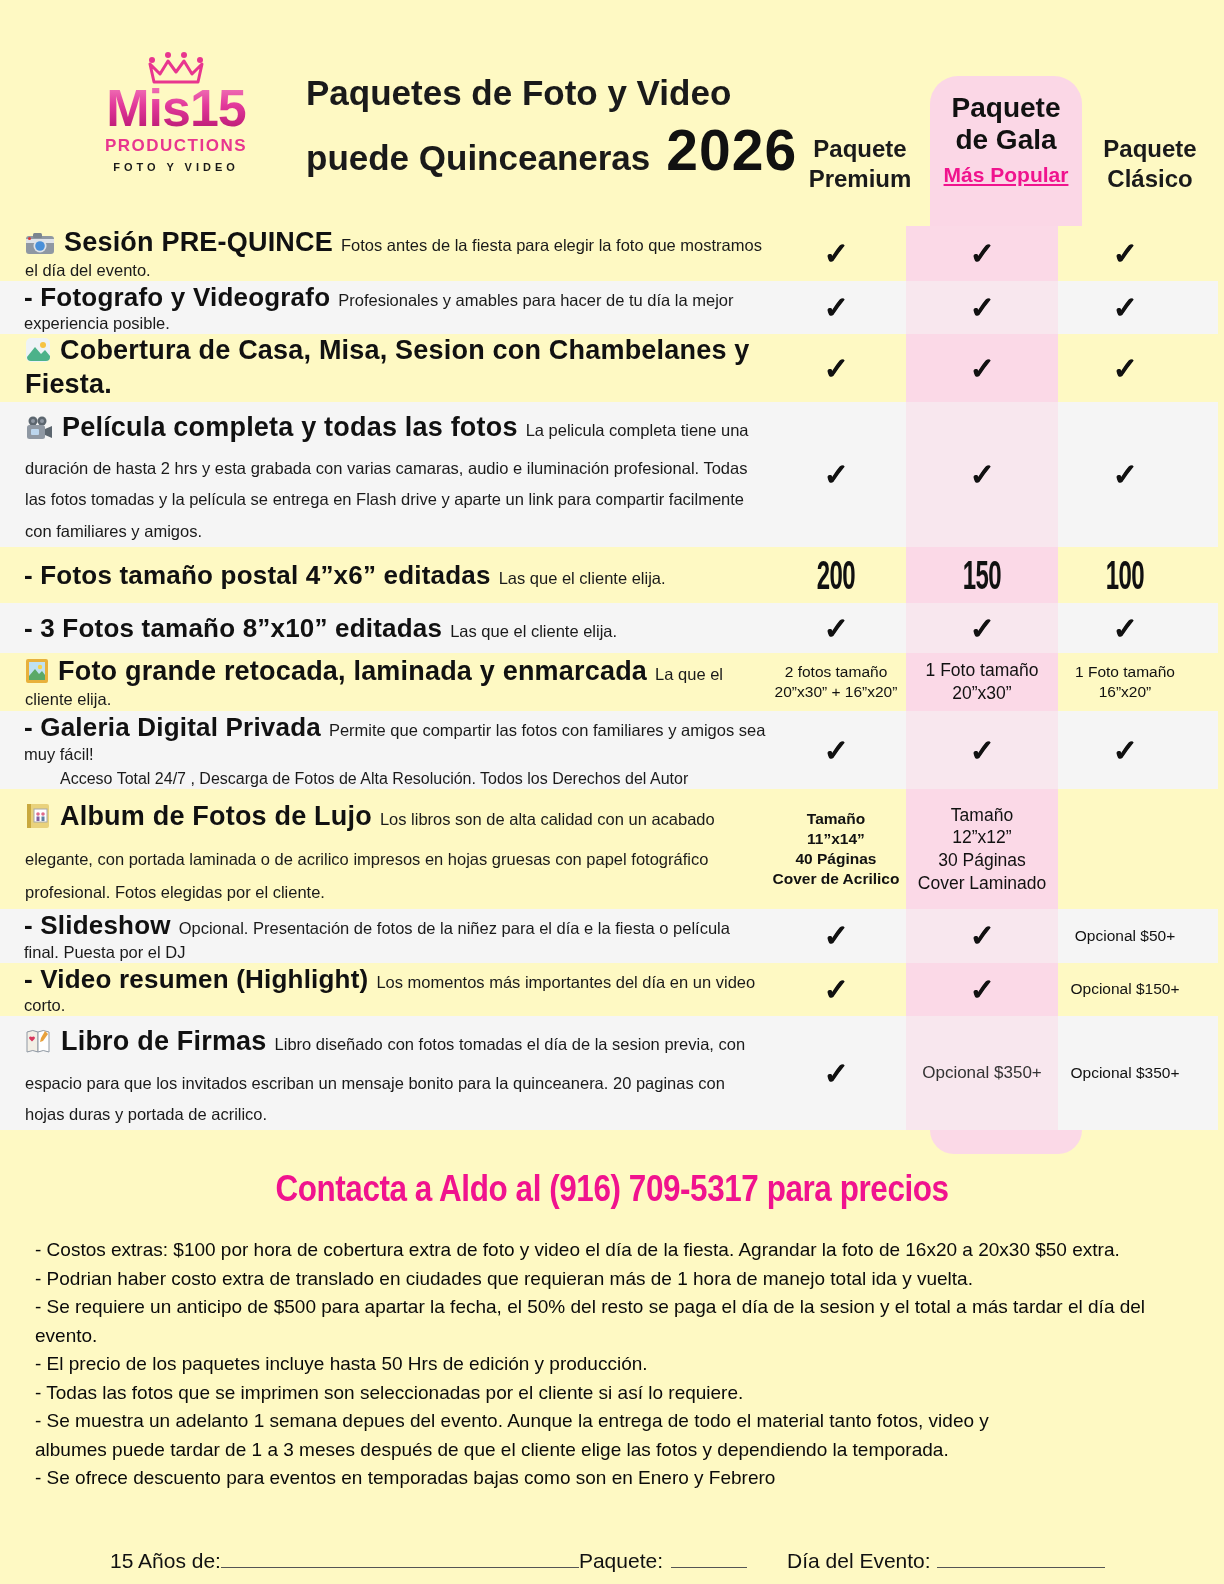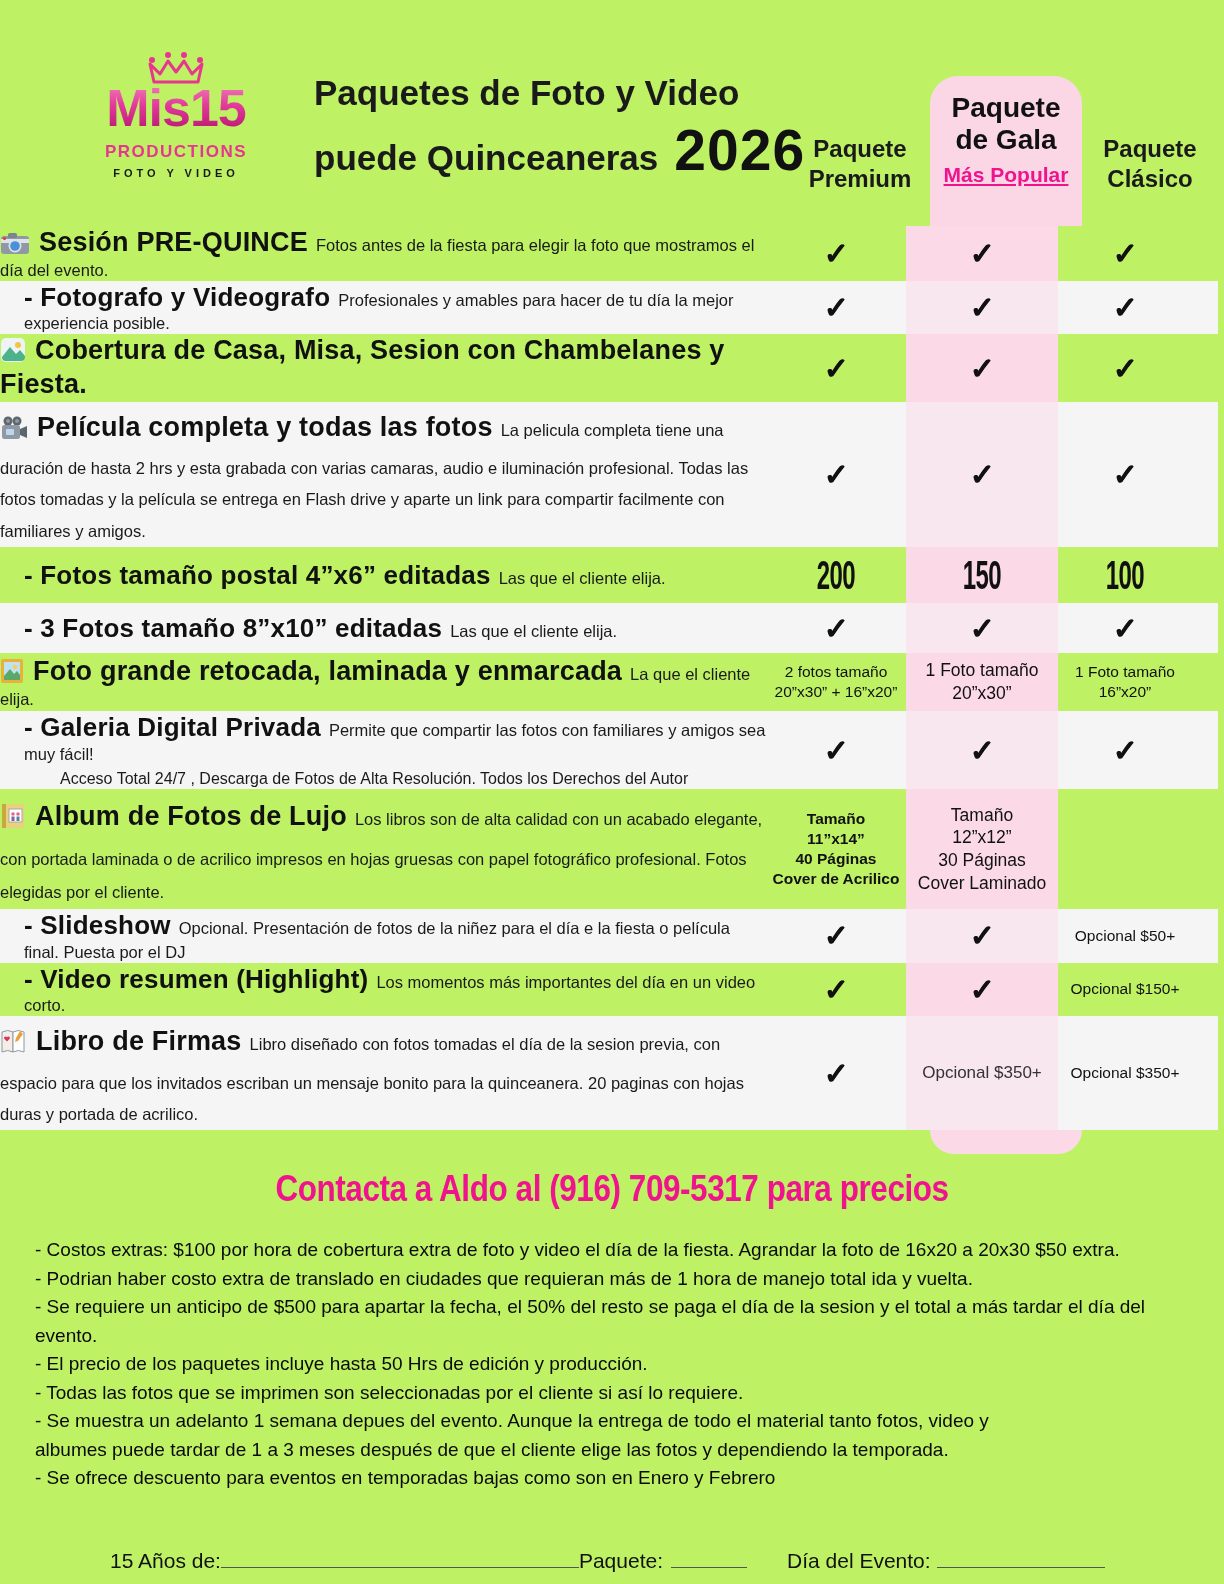--- a/index.html
+++ b/index.html
@@ -1,48 +1,48 @@
 <!DOCTYPE html>
 <html><head>
 <meta charset="utf-8">
 <style>
   * { margin:0; padding:0; box-sizing:border-box; }
   html,body { background:#ffffff; }
   body { font-family:"Liberation Sans", sans-serif; color:#111; }
-  .page { position:relative; width:1224px; height:1584px; background:#bef264; overflow:hidden; }
+  .page { position:relative; width:1224px; height:1584px; background:#fef9c3; overflow:hidden; }
 
   
   .header { position:relative; height:226px; }
   .logo { position:absolute; left:86px; top:52px; width:180px; text-align:center; }
   .logo .crown { display:block; margin:0 auto -4px auto; }
   .logo-name { font-size:52px; font-weight:700; letter-spacing:-1px;
     background:linear-gradient(180deg,#f481bd 0%,#e2399a 45%,#b5156f 100%);
     -webkit-background-clip:text; background-clip:text; color:transparent; line-height:1; }
-  .logo-prod { font-size:17px; font-weight:700; letter-spacing:1.5px; color:#e8368f; margin-top:8px; }
+  .logo-prod { font-size:17px; font-weight:700; letter-spacing:1.5px; color:#e8368f; margin-top:2px; }
   .logo-tag  { font-size:11px; font-weight:700; letter-spacing:4px; color:#1a1a1a; margin-top:5px; }
 
-  .title-block { position:absolute; left:314px; top:72px; }
+  .title-block { position:absolute; left:306px; top:72px; }
   .title-line1 { font-size:35px; font-weight:700; color:#1a1a1a; line-height:1.2; }
   .title-line2 { display:flex; align-items:baseline; }
   .title-line2 .t2 { font-size:35px; font-weight:700; color:#1a1a1a; }
   .title-year { font-size:57px; font-weight:600; margin-left:16px; letter-spacing:1px; color:#111; line-height:.9;margin-top:11px; }
 
   .colhead { position:absolute; text-align:center; font-weight:700; color:#1a1a1a; }
   .colhead.premium { left:788px; top:134px; width:144px; font-size:24px; line-height:1.25; }
   .colhead.clasico { left:1082px; top:134px; width:136px; font-size:24px; line-height:1.25; }
   .gala-box { position:absolute; left:930px; top:76px; width:152px; height:150px;
     background:#fbd7e6; border-radius:28px 28px 0 0; text-align:center; padding-top:16px; }
   .gala-title { font-size:28px; font-weight:700; color:#111; line-height:1.15; }
   .gala-badge { font-size:21px; font-weight:700; color:#f0138e; margin-top:7px;text-decoration:underline; }
 
   
   .tbl { position:relative; }
   .row { display:flex; align-items:center; width:1218px; }
   .row.bg-gray { background:#f5f5f5; }
-  .row-label { width:766px; line-height:1.25; }
+  .row-label { width:766px; padding-left:25px; line-height:1.25; }
   .row-label.indent { padding-left:24px; }
   .row-icon { vertical-align:-4px; margin-right:9px; }
   .row-title { font-weight:700; font-size:27px; color:#111; letter-spacing:.2px; }
   .row-title.sm { font-size:26px; }
   .row-desc { font-size:16.5px; color:#1a1a1a; margin-left:8px; }
   .row-desc2 { font-size:16px; color:#1a1a1a; padding-left:36px; margin-top:4px; }
   .cell { text-align:center; white-space:pre-line; align-self:stretch;
           display:flex; align-items:center; justify-content:center; }
   .c-premium { width:140px; }
   .c-gala    { width:152px; }

